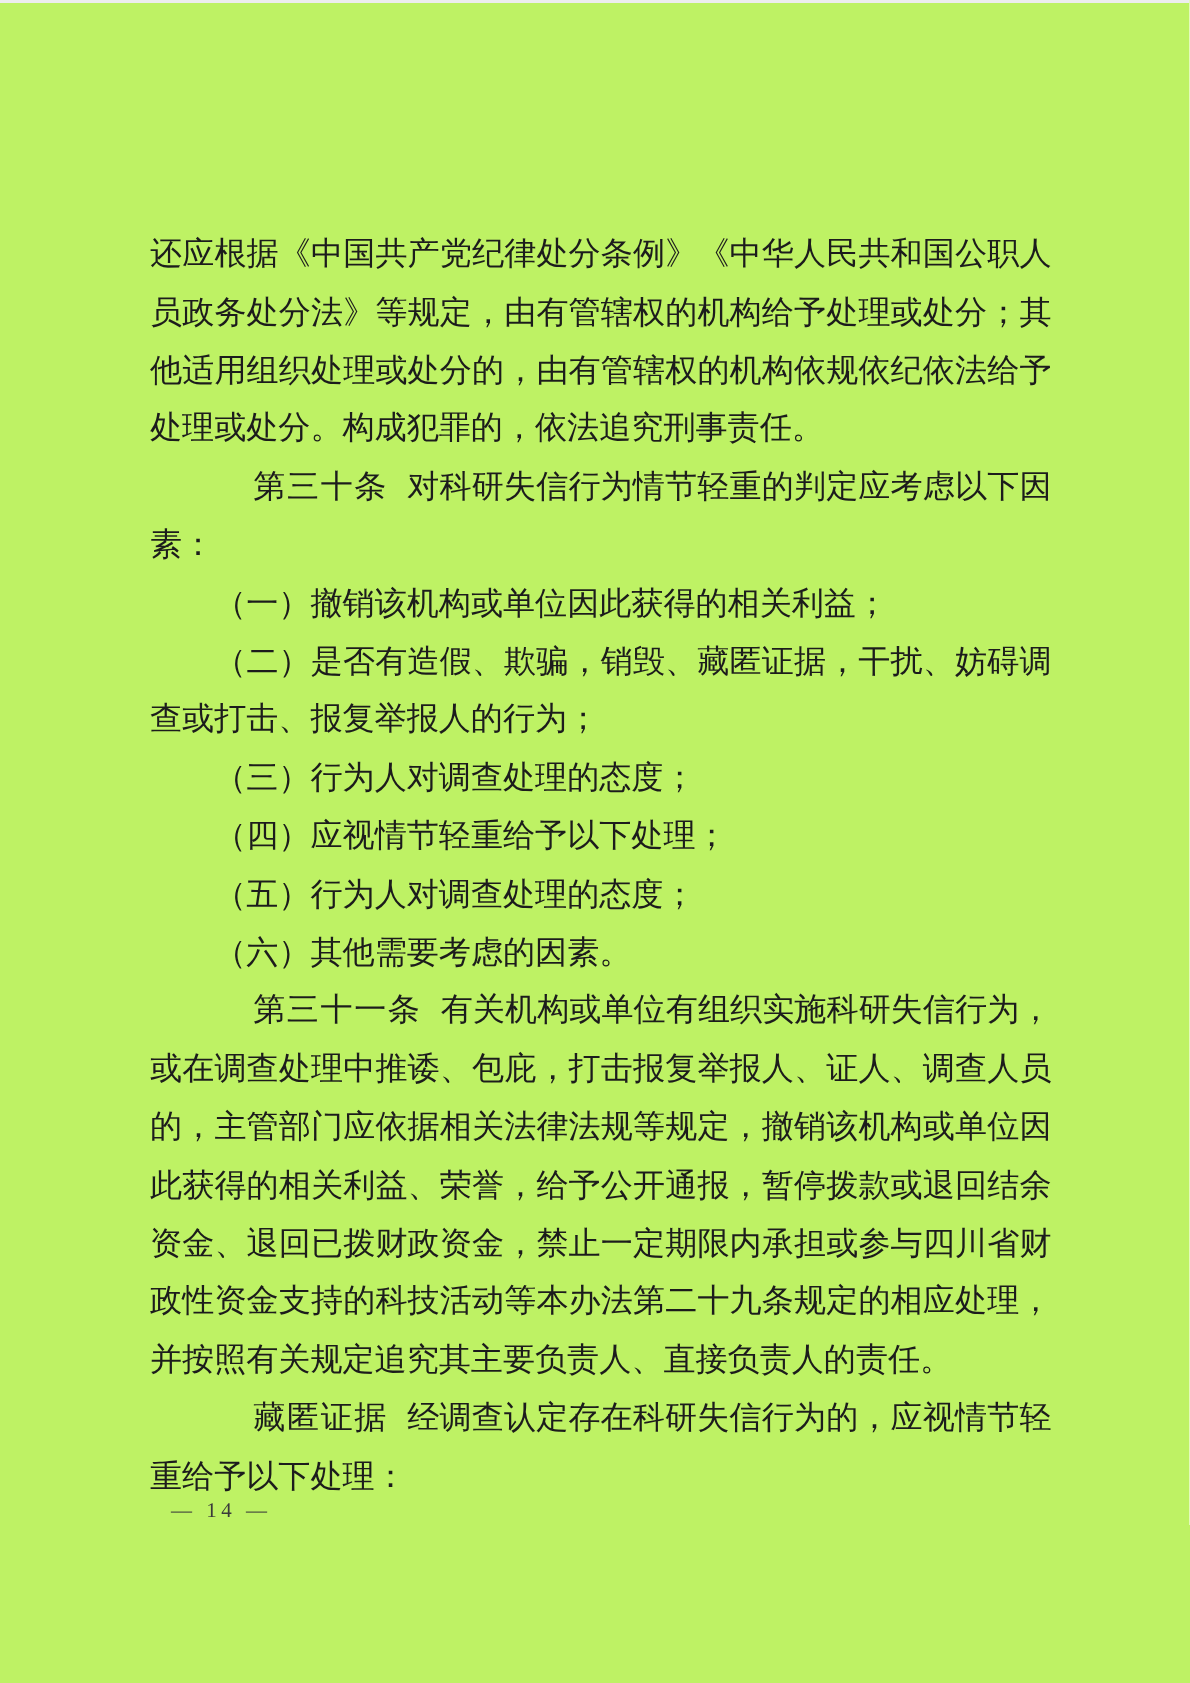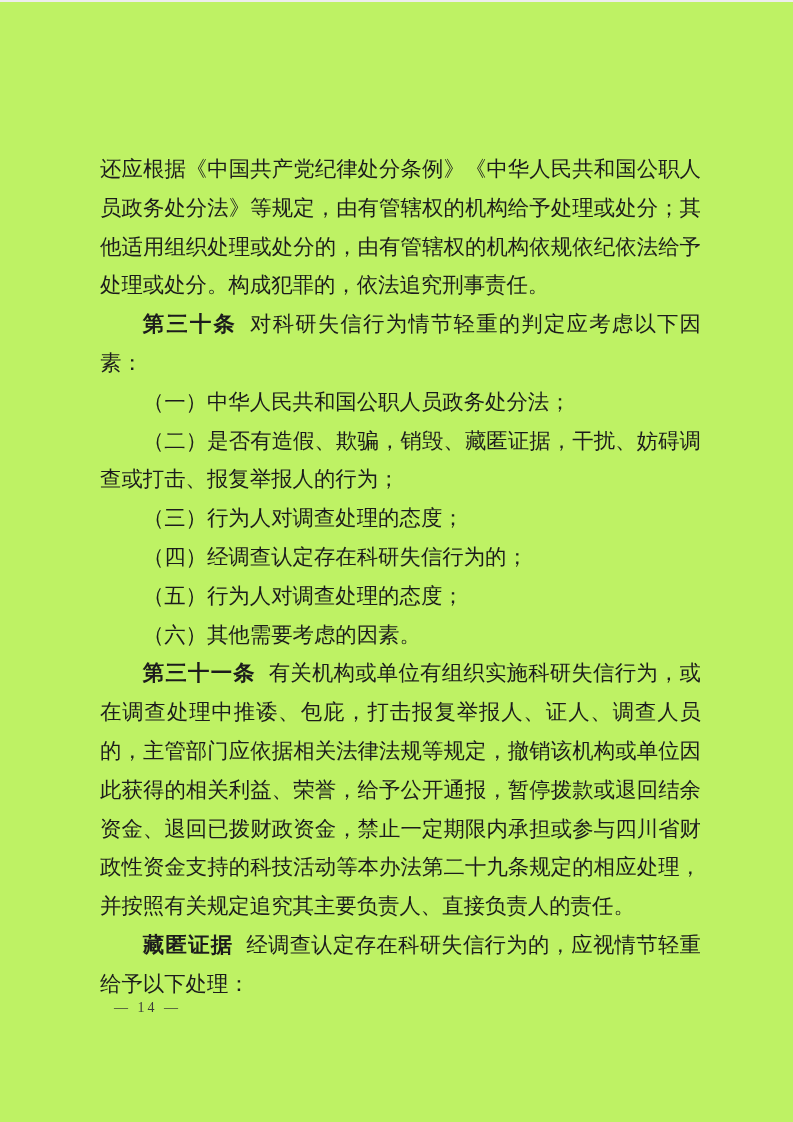--- a/index.html
+++ b/index.html
@@ -35,24 +35,25 @@
   }
   .para {
     margin: 0;
     padding: 0;
     text-indent: 2em;
   }
   .para.first {
     text-indent: 0;
   }
   .article-label {
-    font-weight: 700;
+    font-weight: 400;
     font-family: "Liberation Sans", "DejaVu Sans", sans-serif;
     letter-spacing: 1px;
     margin-right: 0.6em;
+    margin-left: 26px;
   }
   .footer {
     position: absolute;
     left: 114px;
     top: 1000px;
     font-size: 14px;
     letter-spacing: 3px;
     color: #3a3a3a;
     font-family: "Liberation Serif", "DejaVu Serif", serif;
   }
@@ -62,24 +63,24 @@
 
 <div class="page">
   <div class="top-edge"></div>
 
   <div class="content">
 
     <p class="para first"><span>还应根据《中国共产党纪律处分条例》《中华人民共和国公职人员政务处分法》等规定，由有管辖权的机构给予处理或处分；其他适用组织处理或处分的，由有管辖权的机构依规依纪依法给予处理或处分。构成犯罪的，依法追究刑事责任。</span></p>
 
     <p class="para"><span class="article-label">第三十条</span><span>对科研失信行为情节轻重的判定应考虑以下因素：</span></p>
 
-    <p class="para"><span>（一）中华人民共和国公职人员政务处分法；</span></p>
+    <p class="para"><span>（一）撤销该机构或单位因此获得的相关利益；</span></p>
     <p class="para"><span>（二）是否有造假、欺骗，销毁、藏匿证据，干扰、妨碍调查或打击、报复举报人的行为；</span></p>
     <p class="para"><span>（三）行为人对调查处理的态度；</span></p>
-    <p class="para"><span>（四）经调查认定存在科研失信行为的；</span></p>
+    <p class="para"><span>（四）应视情节轻重给予以下处理；</span></p>
     <p class="para"><span>（五）行为人对调查处理的态度；</span></p>
     <p class="para"><span>（六）其他需要考虑的因素。</span></p>
 
     <p class="para"><span class="article-label">第三十一条</span><span>有关机构或单位有组织实施科研失信行为，或在调查处理中推诿、包庇，打击报复举报人、证人、调查人员的，主管部门应依据相关法律法规等规定，撤销该机构或单位因此获得的相关利益、荣誉，给予公开通报，暂停拨款或退回结余资金、退回已拨财政资金，禁止一定期限内承担或参与四川省财政性资金支持的科技活动等本办法第二十九条规定的相应处理，并按照有关规定追究其主要负责人、直接负责人的责任。</span></p>
 
     <p class="para"><span class="article-label">藏匿证据</span><span>经调查认定存在科研失信行为的，应视情节轻重给予以下处理：</span></p>
 
   </div>
 
   <div class="footer">— 14 —</div>

